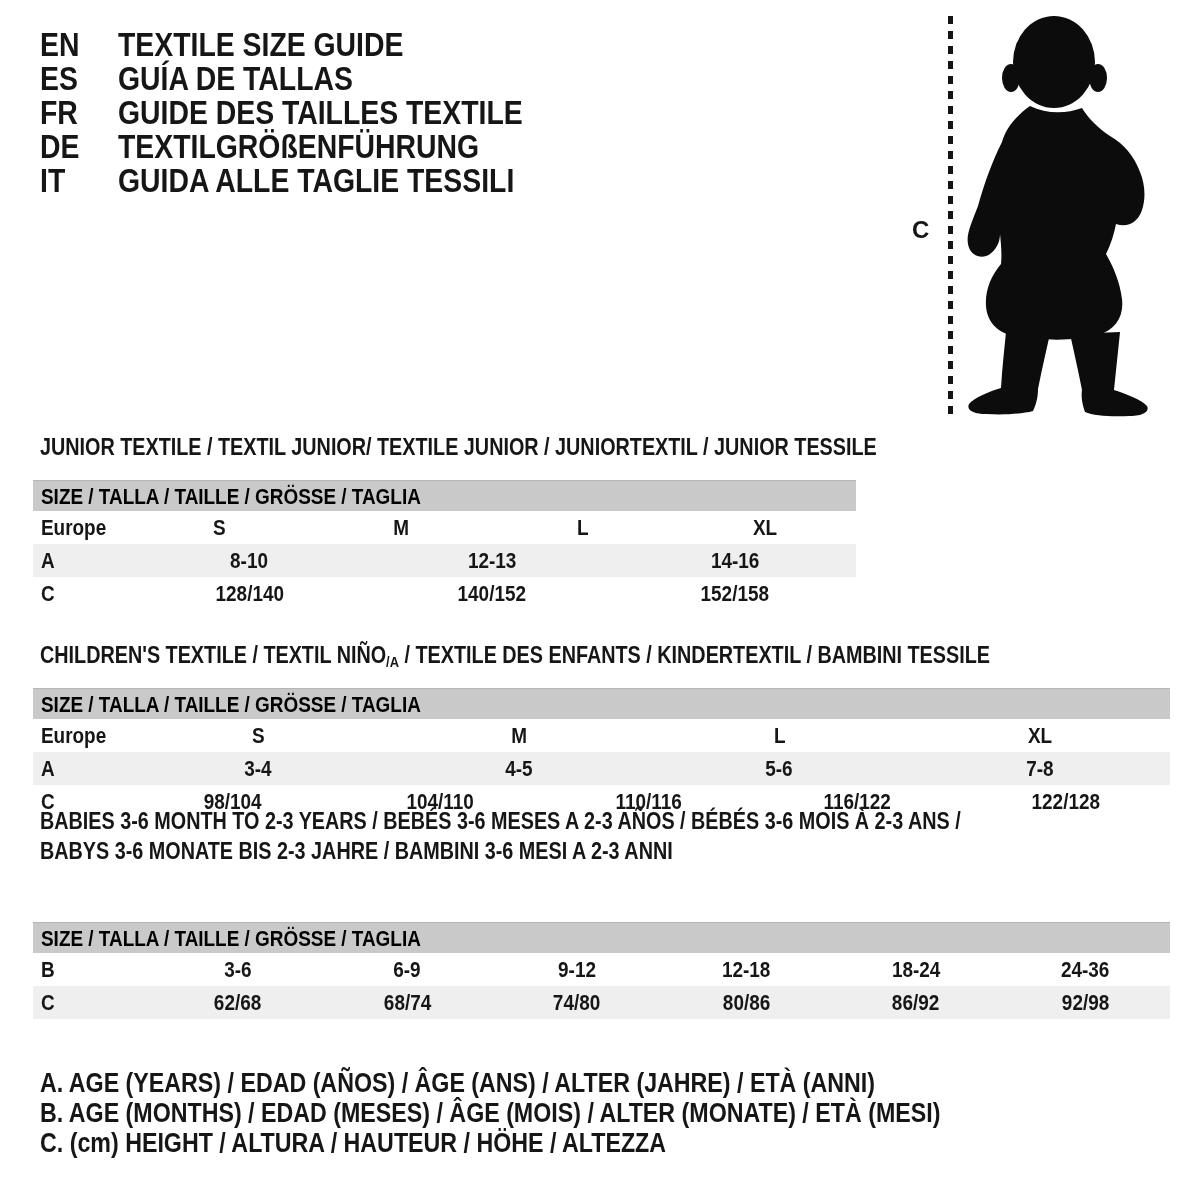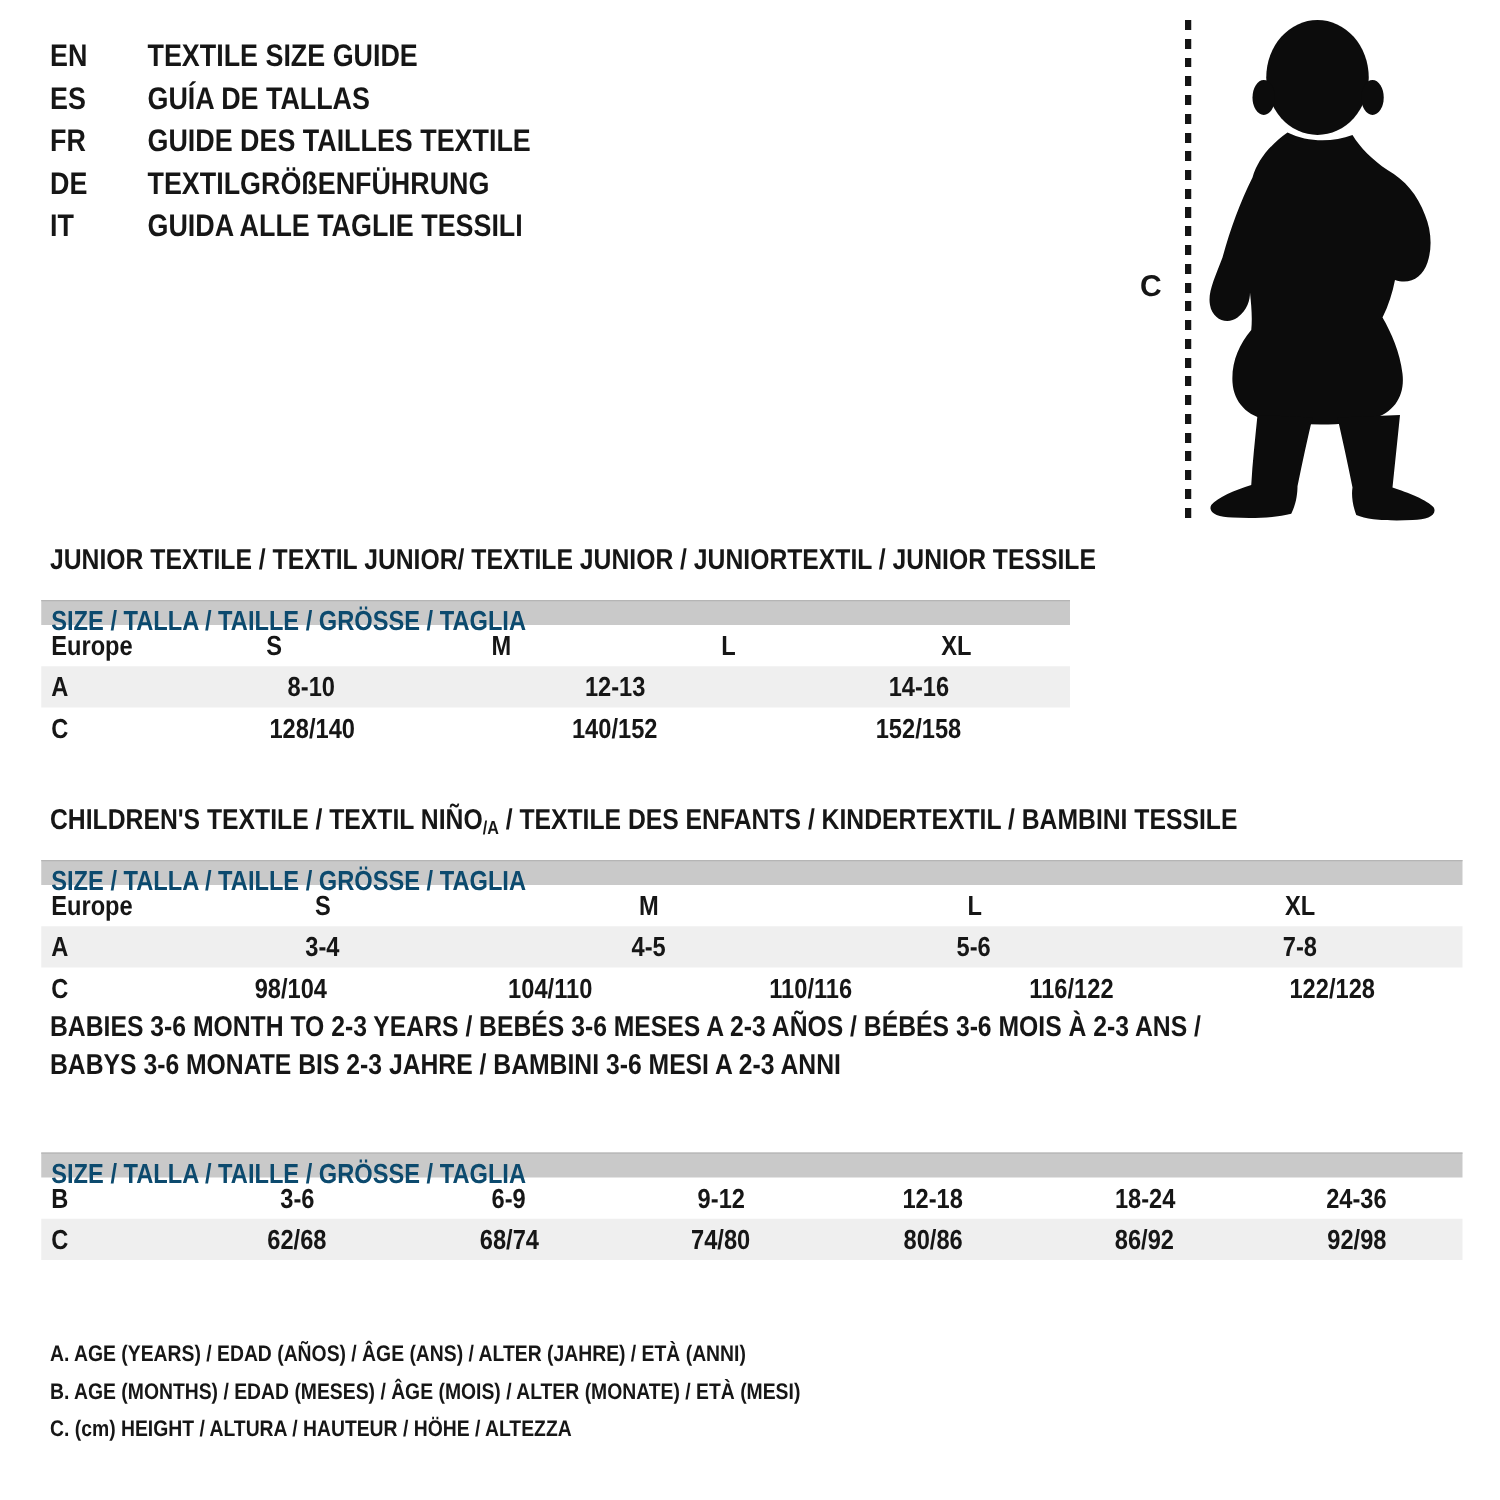--- a/index.html
+++ b/index.html
@@ -11,51 +11,51 @@
     background: #ffffff;
     overflow: hidden;
     font-family: "Liberation Sans", "DejaVu Sans", sans-serif;
     font-weight: bold;
     color: #161616;
   }
   .cond   { display: inline-block; transform: scaleX(0.86); transform-origin: left center; white-space: nowrap; }
   .cond-c { display: inline-block; transform: scaleX(0.86); transform-origin: center center; white-space: nowrap; }
 
   
-  .lang-table { position: absolute; left: 40px; top: 28px; font-size: 25px; }
+  .lang-table { position: absolute; left: 40px; top: 28px; font-size: 33px; }
   .lang-row  { display: flex; line-height: 34px; }
   .lang-code { width: 78px; flex: 0 0 78px; }
 
   
   .measure-line {
     position: absolute; left: 948px; top: 16px; width: 5px; height: 400px;
     background: repeating-linear-gradient(to bottom, #141414 0px, #141414 8px, transparent 8px, transparent 15px);
   }
   .figure-c { position: absolute; left: 912px; top: 216px; font-size: 24px; }
   .baby-svg { position: absolute; left: 958px; top: 12px; }
 
   
   .sec-title { position: absolute; left: 40px; font-size: 23px; line-height: 26px; }
   .sub { font-size: 15px; vertical-align: -4px; letter-spacing: 0; }
 
   
   .size-table { position: absolute; }
   .band {
-    height: 20px; line-height: 31px; background: #c9c9c9;
+    height: 31px; line-height: 31px; background: #c9c9c9;
     border-top: 1px solid #b5b5b5;
-    padding-left: 8px; font-size: 22px; color: #0c4a6e;
+    padding-left: 8px; font-size: 22px; color: #000000;
   }
   .t-row { display: flex; height: 33px; line-height: 33px; font-size: 22px; justify-content: flex-end; }
   .t-row .lab { flex: 0 0 95px; width: 95px; padding-left: 8px; }
   .t-row .lab-wide { flex: 0 0 120px; width: 120px; padding-left: 8px; }
   .t-row .val { flex: 1; text-align: center; }
   .striped { background: #efefef; }
 
   
-  .legend { position: absolute; left: 40px; top: 1068px; font-size: 18px; line-height: 30px; }
+  .legend { position: absolute; left: 40px; top: 1068px; font-size: 27px; line-height: 30px; }
 </style>
 </head>
 <body>
 
 <div class="canvas">
 
   <div class="lang-table">
     <div class="lang-row">
       <span class="lang-code"><span class="cond">EN</span></span>
       <span class="cond">TEXTILE SIZE GUIDE</span>

